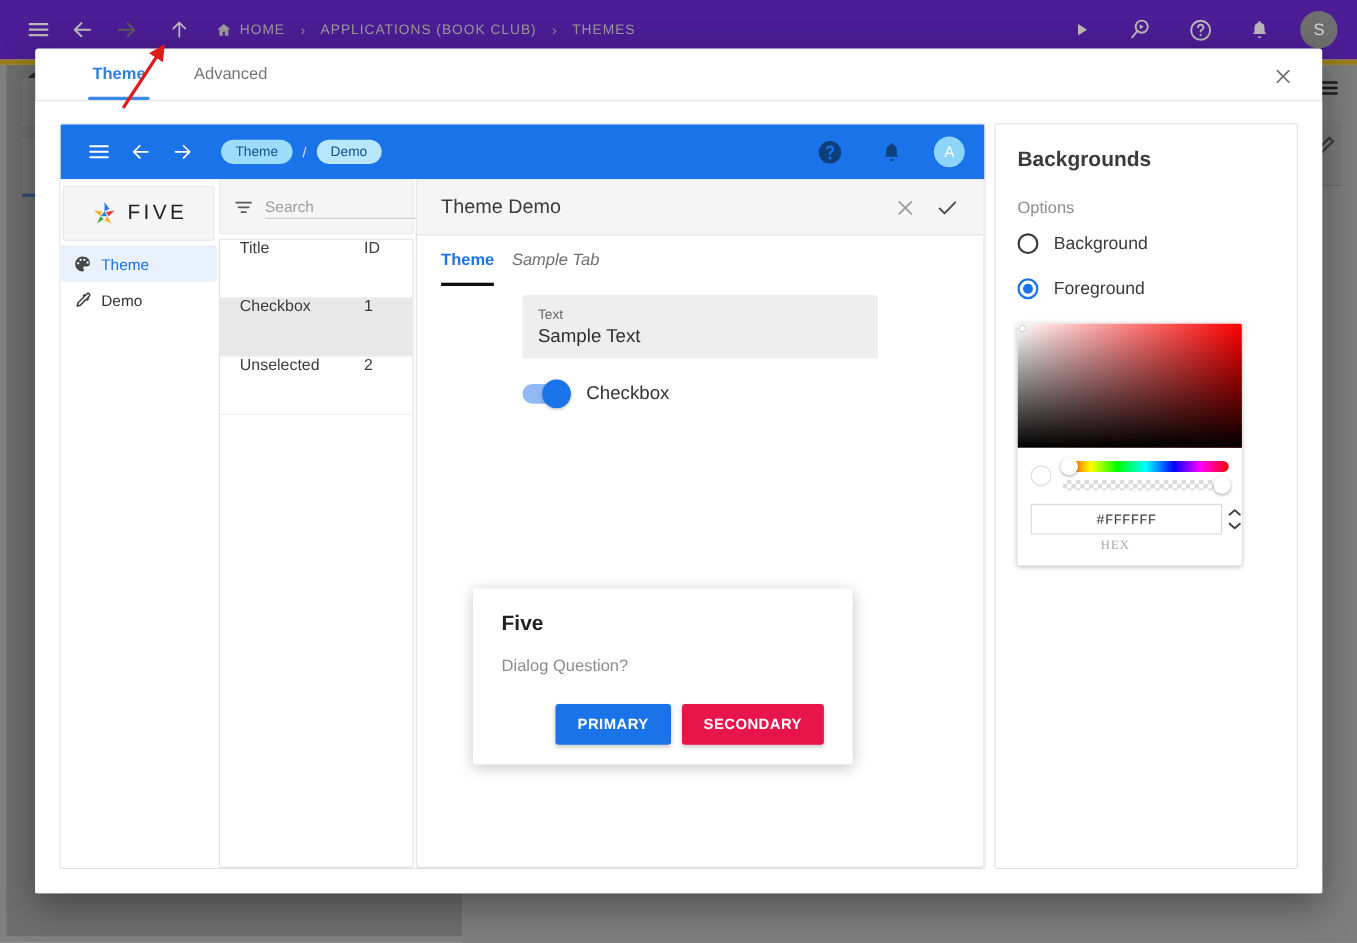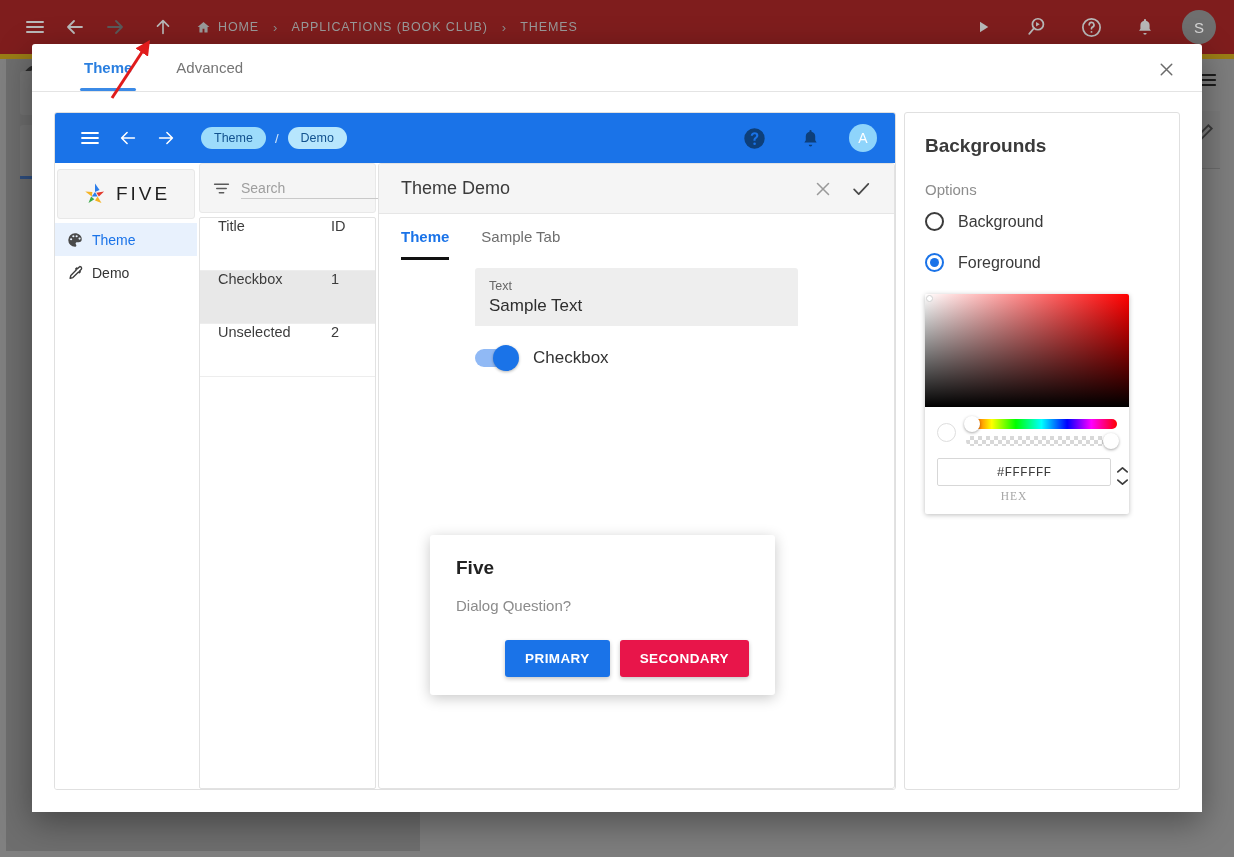--- a/index.html
+++ b/index.html
@@ -10,21 +10,21 @@
     overflow: hidden;
     font-family: "Liberation Sans", sans-serif;
     background: #1a1a1a;
   }
 
   
   #app-root { position: absolute; inset: 0; background: #ffffff; }
 
   .topbar {
     position: absolute; top: 0; left: 0; right: 0; height: 54px;
-    background: #7f1d1d;
+    background: #4c1d95;
     display: flex; align-items: center; padding: 0 18px;
     z-index: 5;
   }
   .tb-icon {
     width: 34px; height: 34px; flex: none;
     display: flex; align-items: center; justify-content: center;
     color: #b9b9b9; margin-right: 6px;
   }
   .tb-icon svg { display: block; }
   .crumbs { display: flex; align-items: center; margin-left: 10px; }
@@ -223,21 +223,21 @@
   .ftabs { display: flex; padding: 0 22px; height: 44px; align-items: center; }
   .ftab {
     font-size: 15px; color: #6e6e6e; height: 100%;
     display: flex; align-items: center; position: relative; cursor: pointer;
   }
   .ftab.active { color: #1a73e8; font-weight: 700; }
   .ftab.active::after {
     content: ""; position: absolute; left: 0; right: 0; bottom: -2px;
     height: 3px; background: #111;
   }
-  .ftab + .ftab { margin-left: 32px; }
+  .ftab + .ftab { margin-left: 16px; font-style: italic; }
 
   .fields { padding: 10px 96px 0 96px; }
   .field {
     border-radius: 3px 3px 0 0; padding: 11px 14px 10px 14px; margin-bottom: 20px;
   }
   .field.plain { background: #eeeeee; }
   .field.mod { background: #74cdf2; }
   .field-label { font-size: 12.5px; color: #666; margin-bottom: 3px; }
   .field.mod .field-label { color: #4b5d66; }
   .field-value { font-size: 17px; color: #2e2e2e; }
@@ -326,21 +326,21 @@
     background-image:
       linear-gradient(45deg, #d8d8d8 25%, transparent 25%, transparent 75%, #d8d8d8 75%),
       linear-gradient(45deg, #d8d8d8 25%, transparent 25%, transparent 75%, #d8d8d8 75%);
     background-size: 8px 8px;
     background-position: 0 0, 4px 4px;
   }
   .slider-knob {
     position: absolute; top: -3px; width: 16px; height: 16px;
     border-radius: 50%; background: #fff; box-shadow: 0 1px 3px rgba(0,0,0,.35);
   }
-  .hex-row { display: flex; align-items: flex-end; gap: 4px; padding: 4px 12px 4px 12px; }
+  .hex-row { display: flex; align-items: center; gap: 4px; padding: 4px 12px 4px 12px; }
   .hex-input {
     flex: 1; border: 1px solid #d7d7d7; border-radius: 2px;
     height: 28px; text-align: center; font-size: 13px; color: #3b3b3b;
     font-family: "Liberation Mono", monospace; outline: none; background: #fff;
   }
   .spin { display: flex; flex-direction: column; color: #3b3b3b; cursor: pointer; }
   .hex-caption {
     text-align: center; font-size: 11.5px; color: #a6a6a6;
     font-family: "Liberation Serif", serif; letter-spacing: 1px;
     padding-bottom: 12px; padding-right: 26px;

